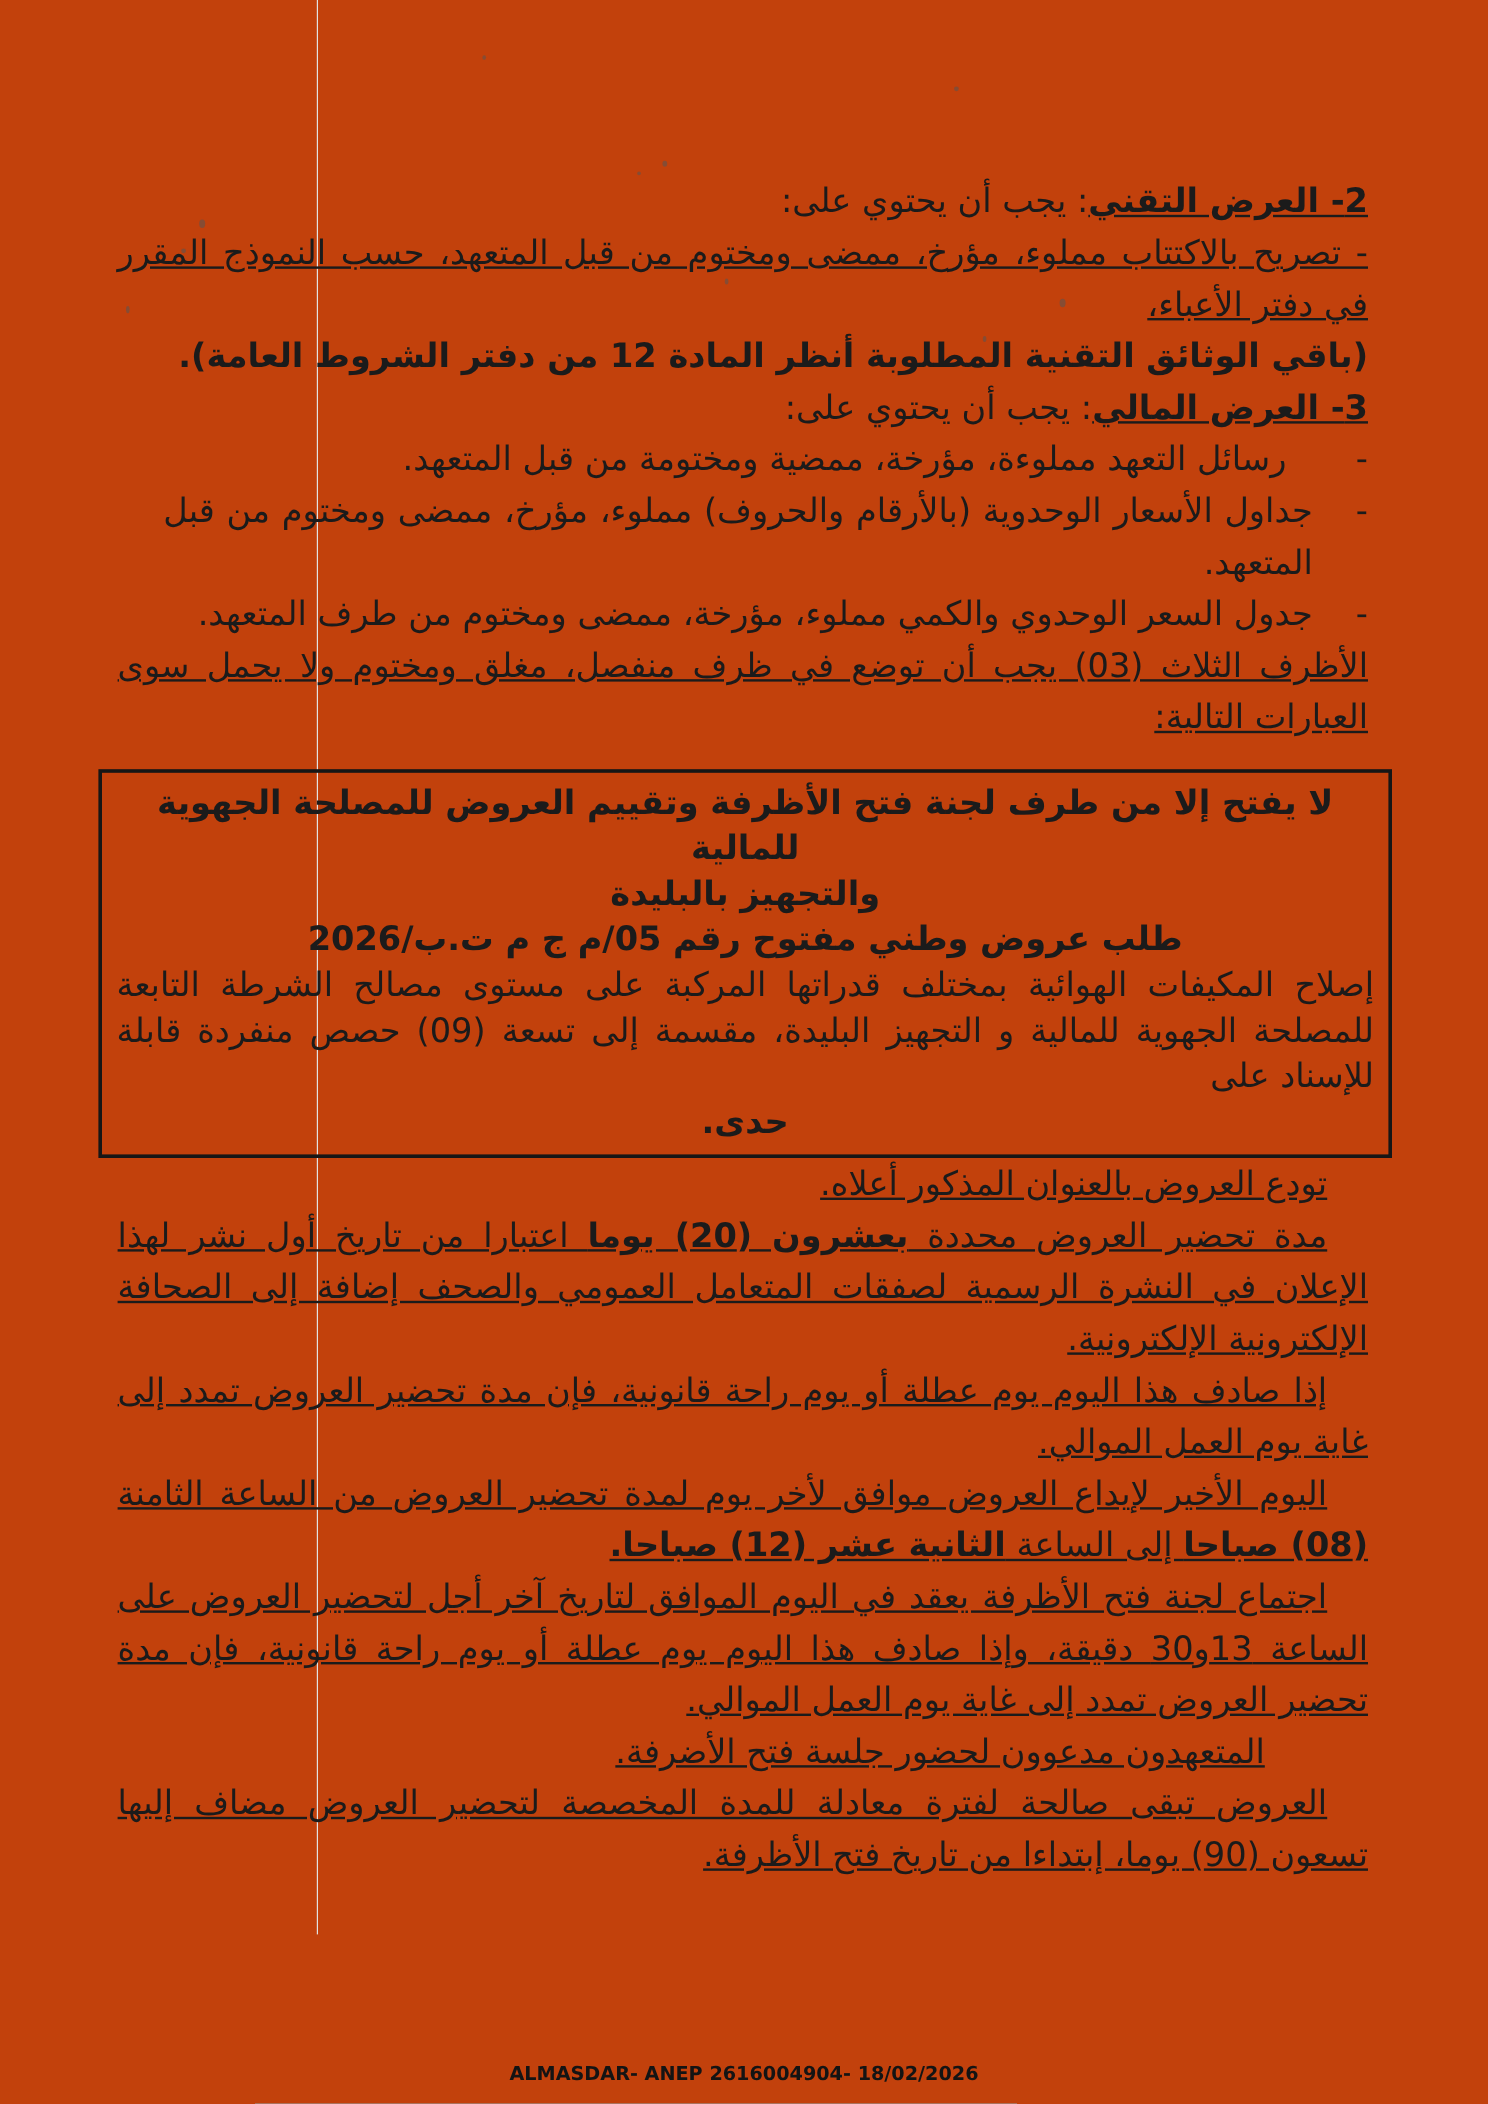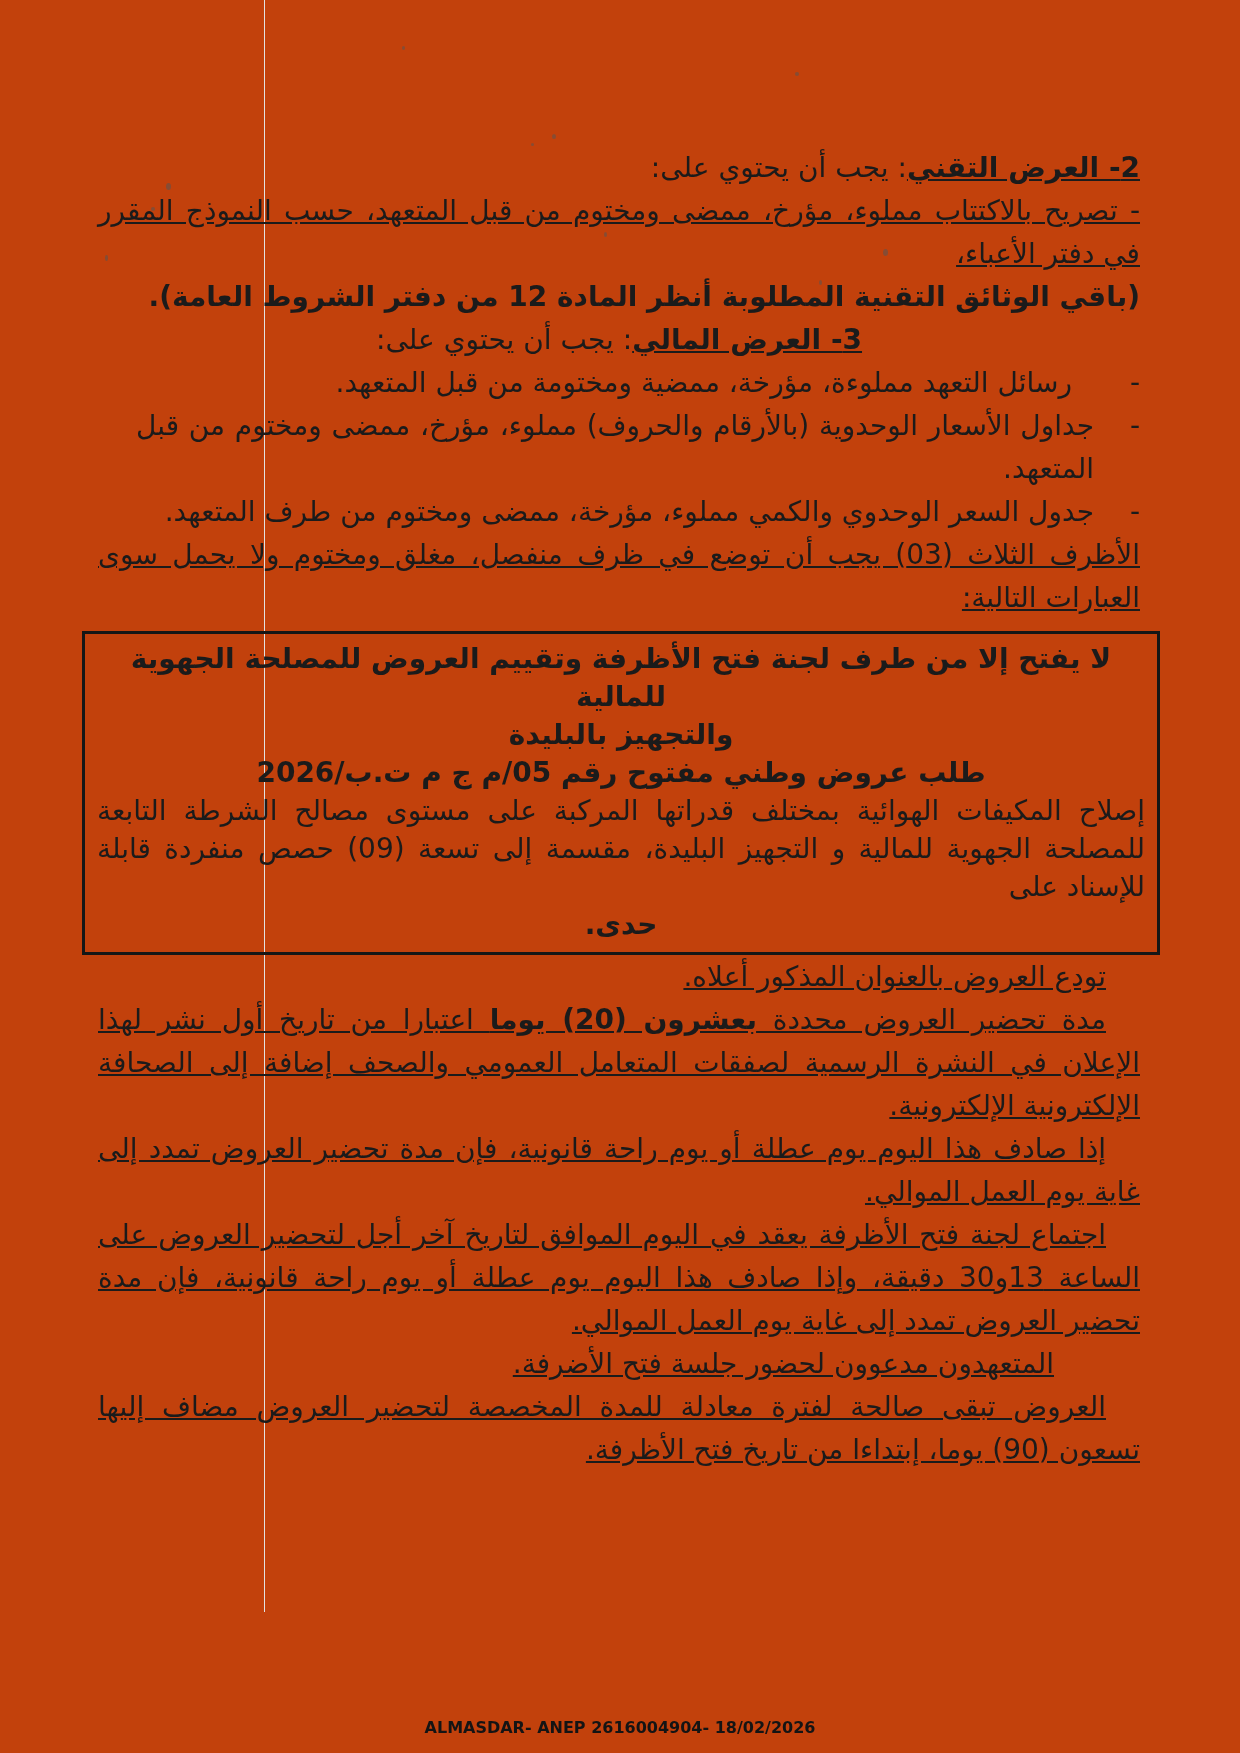--- a/index.html
+++ b/index.html
@@ -20,33 +20,33 @@
   .content{
     position:absolute;top:146px;right:100px;left:98px;
     direction:rtl;
     font-size:28px;line-height:43px;
     text-align:justify;
   }
   .content p{margin:0;}
   .heading{text-align:right;}
   .heading .lead{font-weight:bold;text-decoration:underline;}
   .mt-sm{margin-top:12px;}
-  .mt-md{margin-top:26px;text-align:center;}
+  .mt-md{margin-top:26px;}
   .mt-lg{margin-top:36px;}
   .note-center{font-weight:bold;}
   .fin-list{list-style:none;margin:0;padding:0;}
   .fin-list li{display:flex;align-items:flex-start;}
   .fin-list .dash{min-width:46px;text-align:right;}
   .fin-list .li-text{flex:1;text-align:justify;margin-left:38px;}
   .fin-list li.wide-gap .li-text{padding-right:22px;}
   .para{text-align:justify;text-decoration:underline;}
   .indent{text-indent:34px;}
   .attendance{text-indent:0;padding-right:86px;}
   .notice-box{
-    margin:12px -20px 0 -16px;
+    margin:22px -20px 0 -16px;
     border:3px solid #161616;
     padding:6px 12px 8px;
   }
   .notice-box p{margin:0;line-height:38px;}
   .box-title{font-weight:bold;text-align:center;}
   .box-desc{text-align:justify;}
   .footer{
     position:absolute;bottom:16px;left:0;width:100%;
     direction:ltr;text-align:center;
     font-size:16px;color:#141414;
@@ -106,20 +106,21 @@
       <p class="box-desc">إصلاح المكيفات الهوائية بمختلف قدراتها المركبة على مستوى مصالح الشرطة التابعة للمصلحة الجهوية للمالية و التجهيز البليدة، مقسمة إلى تسعة (09) حصص منفردة  قابلة للإسناد على</p>
       <p class="box-title">حدى.</p>
     </div>
 
     <p class="para indent mt-md">تودع العروض بالعنوان المذكور أعلاه.</p>
 
     <p class="para indent mt-md"><span>مدة تحضير العروض محددة </span><b>بعشرون (20) يوما</b><span> اعتبارا من تاريخ أول نشر لهذا الإعلان في النشرة الرسمية لصفقات المتعامل العمومي والصحف إضافة إلى الصحافة الإلكترونية الإلكترونية.</span></p>
 
     <p class="para indent">إذا صادف هذا اليوم يوم عطلة أو يوم راحة قانونية، فإن مدة تحضير العروض تمدد إلى غاية يوم العمل الموالي.</p>
 
+    <p class="para indent mt-md"><span>اليوم الأخير لإيداع العروض موافق لأخر يوم لمدة تحضير العروض من الساعة الثامنة </span><b>(08) صباحا</b><span> إلى الساعة </span><b>الثانية عشر (12) صباحا.</b></p>
 
     <p class="para indent mt-lg">اجتماع لجنة فتح الأظرفة يعقد في اليوم الموافق لتاريخ آخر أجل لتحضير العروض على الساعة 13و30 دقيقة، وإذا صادف هذا اليوم يوم عطلة أو يوم راحة قانونية، فإن مدة تحضير العروض تمدد إلى غاية يوم العمل الموالي.</p>
     <p class="para attendance">المتعهدون مدعوون لحضور جلسة فتح الأضرفة.</p>
 
     <p class="para indent mt-lg">العروض تبقى صالحة لفترة معادلة للمدة المخصصة لتحضير العروض مضاف إليها تسعون (90) يوما، إبتداءا من تاريخ فتح الأظرفة.</p>
 
   </main>
 
   <footer class="footer">ALMASDAR- ANEP 2616004904- 18/02/2026</footer>
 </div>

